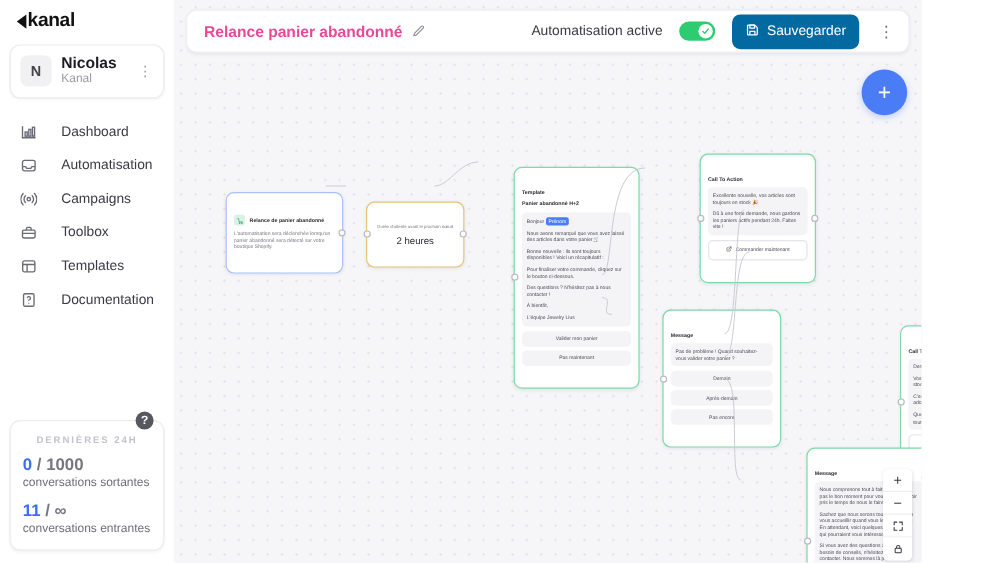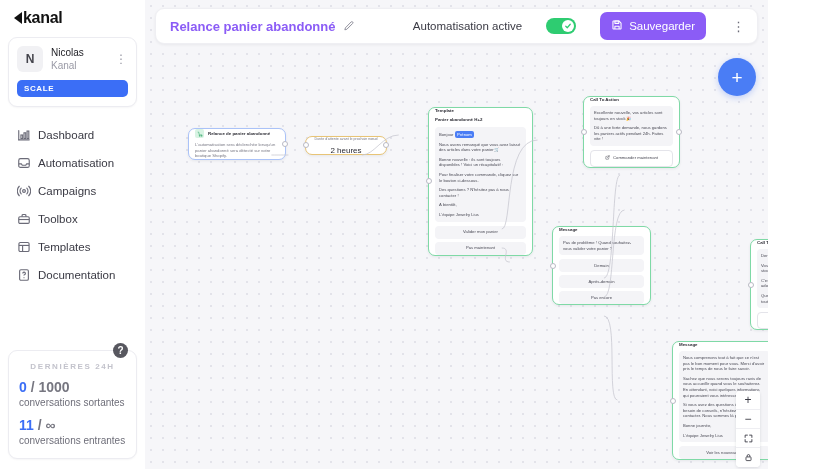--- a/index.html
+++ b/index.html
@@ -41,39 +41,39 @@
   }
   .profile-top { display: flex; align-items: center; }
   .avatar {
     width: 26px; height: 26px; border-radius: 6px;
     background: #f1f1f4; color: #44444c;
     display: flex; align-items: center; justify-content: center;
     font-size: 12px; font-weight: 600;
     flex: 0 0 26px;
   }
   .profile-names { margin-left: 8px; flex: 1 1 auto; min-width: 0; }
-  .profile-name { font-size: 10px; font-weight: 400; color: #1c1c22; line-height: 13px; }
+  .profile-name { font-size: 13px; font-weight: 700; color: #1c1c22; line-height: 13px; }
   .profile-sub { font-size: 10px; color: #9a9aa6; line-height: 13px; }
   .kebab {
     color: #9a9aa6; font-size: 12px; line-height: 10px;
     letter-spacing: 0; cursor: pointer; padding: 0 2px;
     writing-mode: vertical-rl; text-orientation: upright;
   }
   .plan-badge {
     margin-top: 8px;
     background: #3b6ef6; color: #ffffff;
     border-radius: 5px;
     font-size: 8px; font-weight: 700; letter-spacing: .6px;
     padding: 4px 7px;
     display: block;
   }
 
   .nav { display: flex; flex-direction: column; gap: 1px; }
   .nav-item {
-    display: flex; align-items: center; gap: 7px;
+    display: flex; align-items: center; gap: 20px;
     padding: 7px 8px; border-radius: 8px;
     font-size: 11.5px; color: #3a3a44;
     cursor: pointer; border: 1px solid transparent;
     height: 27px;
   }
   .nav-item .nav-ico { width: 14px; height: 14px; flex: 0 0 14px; display: block; color: #6b6b78; }
   .nav-item.active {
     background: #ffffff; border-color: #ececf1; color: #3b6ef6;
     box-shadow: 0 1px 2px rgba(16,24,40,.05);
   }
@@ -117,36 +117,36 @@
   .topbar {
     position: absolute; top: 8px; left: 10px; right: 10px;
     height: 36px;
     background: #ffffff; border-radius: 9px;
     border: 1px solid #efeff3;
     box-shadow: 0 1px 3px rgba(16,24,40,.06);
     display: flex; align-items: center;
     padding: 0 10px 0 14px;
     z-index: 20;
   }
-  .flow-title { font-size: 13px; font-weight: 700; color: #8b5cf6; }
+  .flow-title { font-size: 13px; font-weight: 700; color: #ec4899; }
   .edit-ico { margin-left: 7px; color: #8d8d99; cursor: pointer; display: flex; }
-  .topbar-right { margin-left: auto; display: flex; align-items: center; gap: 24px; }
+  .topbar-right { margin-left: auto; display: flex; align-items: center; gap: 14px; }
   .auto-label { font-size: 11.5px; color: #3a3a44; }
   .toggle {
     width: 30px; height: 16px; border-radius: 9px;
     background: #2ecc71; position: relative; cursor: pointer;
   }
   .toggle .knob {
     position: absolute; top: 2px; right: 2px;
     width: 12px; height: 12px; border-radius: 50%; background: #ffffff;
     display: flex; align-items: center; justify-content: center;
   }
   .toggle .knob svg { width: 8px; height: 8px; color: #2ecc71; }
   .save-btn {
-    background: #8b5cf6; color: #ffffff;
+    background: #0369a1; color: #ffffff;
     border: none; border-radius: 7px;
     font-size: 11.5px; font-family: inherit;
     padding: 7px 11px; cursor: pointer;
     display: flex; align-items: center; gap: 6px;
   }
   .save-btn svg { width: 12px; height: 12px; }
   .top-kebab {
     color: #6b6b78; font-size: 13px; cursor: pointer; padding: 0 3px;
     writing-mode: vertical-rl; text-orientation: upright; line-height: 11px;
   }
@@ -169,24 +169,25 @@
     font-size: 19px; font-weight: 300; line-height: 1;
     z-index: 15;
   }
 
   
   .node {
     position: absolute;
     background: #ffffff;
     border-radius: 7px;
     box-shadow: 0 1px 3px rgba(16,24,40,.07);
-    padding: 0 6px;
+    padding: 18px 6px;
     font-size: 4.2px;
     line-height: 6px;
     color: #3a3a44;
+    margin-top: 32px;
   }
   .node.trigger { border: 1px solid #aac2f8; }
   .node.green   { border: 1px solid #7fd9a6; }
   .node.amber   { border: 1px solid #e8c476; }
 
   .node-head { display: flex; align-items: center; gap: 4px; margin-bottom: 4px; }
   .node-ico {
     width: 9px; height: 9px; border-radius: 2px;
     background: #d8f3e3; color: #36a96c;
     display: flex; align-items: center; justify-content: center;
@@ -271,21 +272,20 @@
 
     <div class="profile-card">
       <div class="profile-top">
         <div class="avatar">N</div>
         <div class="profile-names">
           <div class="profile-name">Nicolas</div>
           <div class="profile-sub">Kanal</div>
         </div>
         <div class="kebab">⋮</div>
       </div>
-      <div class="plan-badge">SCALE</div>
     </div>
 
     <nav class="nav">
 
       <div class="nav-item">
         <span class="nav-ico">
           <svg viewBox="0 0 16 16" fill="none" stroke="currentColor" stroke-width="1.3" stroke-linecap="round">
             <path d="M2 13.5V3"></path>
               <path d="M2 13.5h12"></path>
               <rect x="4.5" y="8" width="2" height="4"></rect>

